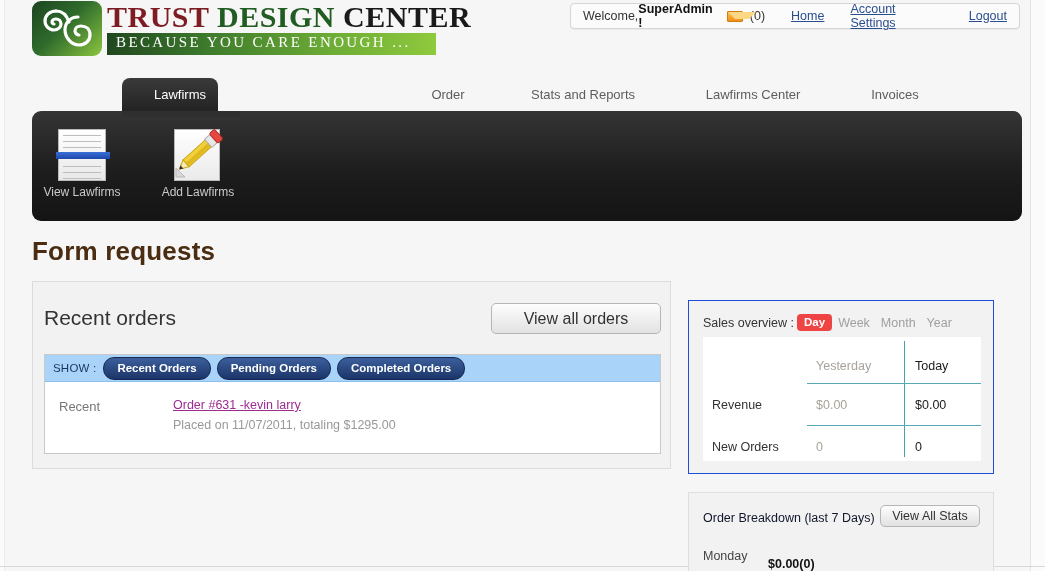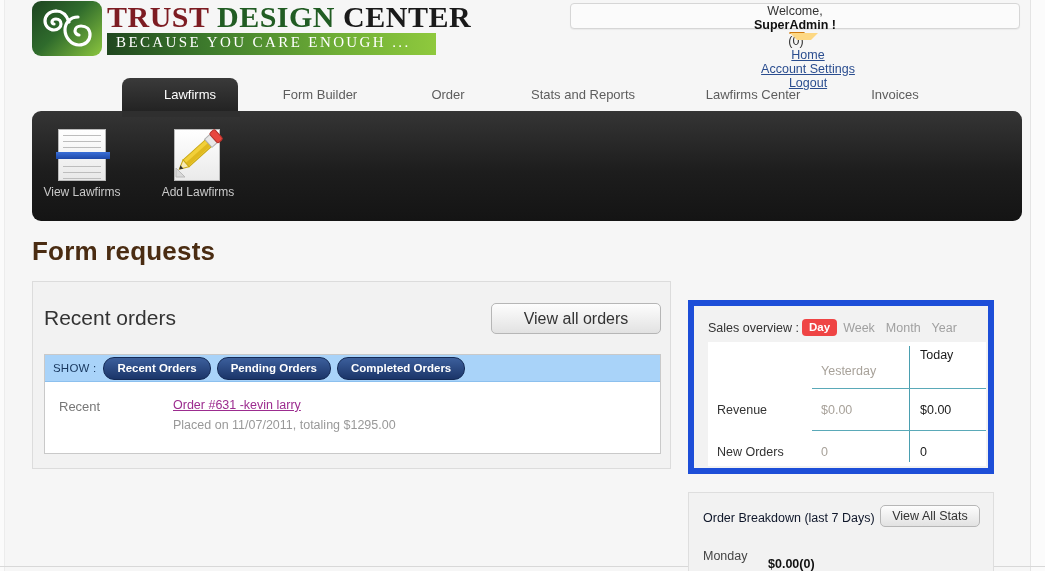--- a/index.html
+++ b/index.html
@@ -58,21 +58,21 @@
 
   
   .welcome {
     position:absolute; left:570px; top:3px; width:450px; height:26px;
     background:#fbfbfb;
     border:1px solid #d6d6d6;
     border-radius:4px;
     box-shadow:0 1px 1px rgba(0,0,0,.05);
     display:flex; align-items:center;
     padding:0 12px;
-    font-size:12.5px; color:#333;flex-direction:column;
+    font-size:12.5px; color:#333;
   }
   .welcome .w-txt { color:#333; }
   .welcome .w-name { font-weight:bold; color:#111; }
   .mail-icon {
     display:inline-block; width:16px; height:11px; margin:0 5px 0 8px;
     background:linear-gradient(180deg,#fcc24a 0%,#f2901b 100%);
     border:1px solid #d07c10; border-radius:1px;
     position:relative; vertical-align:middle;
   }
   .mail-icon:after {
@@ -206,21 +206,21 @@
     text-decoration:underline; cursor:pointer;
   }
   .order-sub {
     position:absolute; left:128px; top:36px;
     font-size:12.5px; color:#999;
   }
 
   
   .panel-sales {
     position:absolute; left:688px; top:300px; width:306px; height:174px;
-    background:#f2f2f2; border:6px solid #1d4ed8;
+    background:#f2f2f2; border:1px solid #1d4ed8;
   }
   .sales-head {
     position:absolute; left:14px; top:13px;
     font-size:12.5px; color:#333; white-space:nowrap;
     display:flex; align-items:center;
   }
   .range-day {
     background:#ef4444; color:#ffffff; border-radius:4px;
     font-size:11.5px; font-weight:bold;
     padding:2px 7px 3px; margin:0 6px 0 3px; cursor:pointer;
@@ -292,25 +292,22 @@
     <span class="w-txt">Welcome, </span>
     <span class="w-name">SuperAdmin !</span>
     <span class="mail-icon"></span>
     <span class="w-count">(0)</span>
     <a href="#">Home</a>
     <a href="#">Account Settings</a>
     <a href="#">Logout</a>
   </div>
 
   <div class="tabs">
-    <div class="tab active" style="left:90px; width:116px;padding-left:20px;">
+    <div class="tab active" style="left:90px; width:96px;padding-left:20px;">
       <span>Lawfirms</span>
-    </div>
-    <div class="tab" style="left:228px; width:120px;">
-      <span>Form Builder</span>
     </div>
     <div class="tab" style="left:364px; width:104px;">
       <span>Order</span>
     </div>
     <div class="tab" style="left:466px; width:170px;">
       <span>Stats and Reports</span>
     </div>
     <div class="tab" style="left:640px; width:162px;">
       <span>Lawfirms Center</span>
     </div>
@@ -389,21 +386,21 @@
       <span class="range">Month</span>
       <span class="range">Year</span>
     </div>
 
     <div class="sales-table">
       <div class="st-col-sep"></div>
       <div class="st-hrule" style="left:104px; top:46px; width:174px;"></div>
       <div class="st-hrule" style="left:104px; top:88px; width:174px;"></div>
 
       <div class="st-cell c-grey" style="left:113px; top:22px;">Yesterday</div>
-      <div class="st-cell c-dark" style="left:212px; top:6px;">Today</div>
+      <div class="st-cell c-dark" style="left:212px; top:22px;">Today</div>
 
       <div class="st-cell c-label" style="left:9px; top:61px;">Revenue</div>
       <div class="st-cell c-grey" style="left:113px; top:61px;">$0.00</div>
       <div class="st-cell c-dark" style="left:212px; top:61px;">$0.00</div>
 
       <div class="st-cell c-label" style="left:9px; top:103px;">New Orders</div>
       <div class="st-cell c-grey" style="left:113px; top:103px;">0</div>
       <div class="st-cell c-dark" style="left:212px; top:103px;">0</div>
     </div>
   </div>

